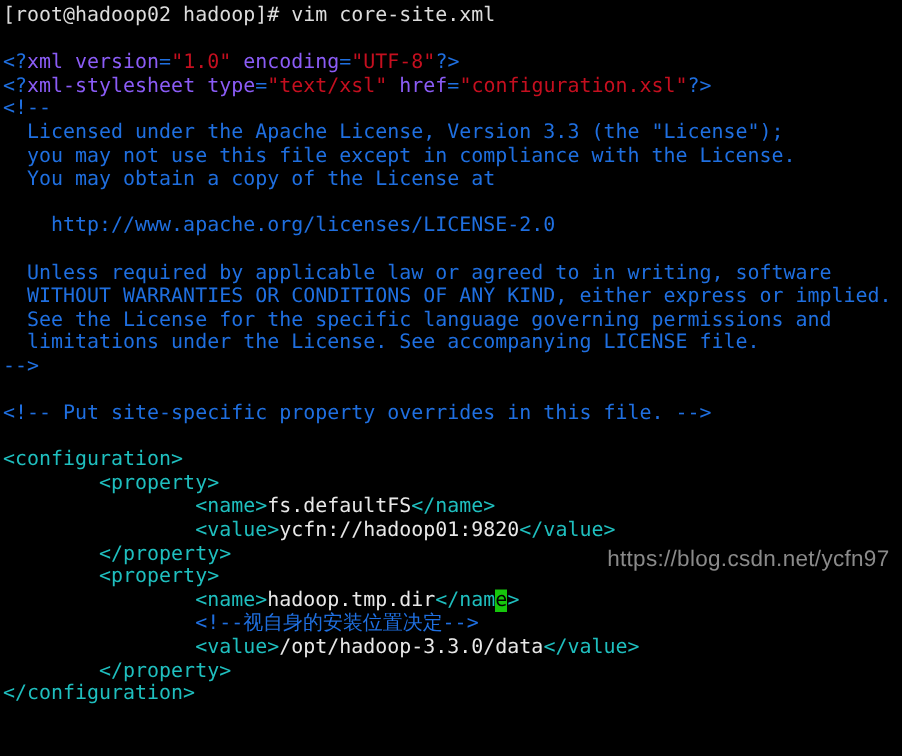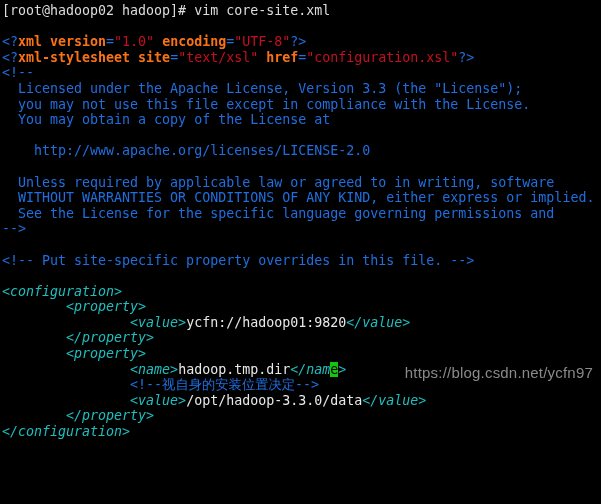--- a/index.html
+++ b/index.html
@@ -23,23 +23,23 @@
   }
   .line {
     font-size: 13.3px;
     line-height: 15.6px;
     white-space: pre;
     letter-spacing: 0px;
     height: 15.6px;
   }
   .c-prompt  { color: #dcdcdc; }
   .c-blue    { color: #1f6fe0; }
-  .c-green   { color: #f97316; font-weight: bold; }
+  .c-green   { color: #8b5cf6; }
   .c-red     { color: #c50f1f; }
-  .c-cyan    { color: #1fbfbf; font-style: italic; }
+  .c-cyan    { color: #1fbfbf; }
   .c-white   { color: #e8e8e8; }
   .cursor {
     background: #16c60c;
     color: #000000;
   }
   #watermark {
     position: absolute;
     right: 8px;
     bottom: 3px;
     color: #8a8a8a;
@@ -53,46 +53,48 @@
 <body>
 
 <div id="terminal">
 
   <div class="line"><span class="c-prompt">[root@hadoop02 hadoop]# vim core-site.xml</span></div>
 
   <div class="line"></div>
 
   <div class="line"><span class="c-blue">&lt;?</span><span class="c-green">xml version</span><span class="c-blue">=</span><span class="c-red">"1.0"</span><span class="c-green"> encoding</span><span class="c-blue">=</span><span class="c-red">"UTF-8"</span><span class="c-blue">?&gt;</span></div>
 
-  <div class="line"><span class="c-blue">&lt;?</span><span class="c-green">xml-stylesheet site</span><span class="c-blue">=</span><span class="c-red">"text/xsl"</span><span class="c-green"> href</span><span class="c-blue">=</span><span class="c-red">"configuration.xsl"</span><span class="c-blue">?&gt;</span></div>
+  <div class="line"><span class="c-blue">&lt;?</span><span class="c-green">xml-stylesheet type</span><span class="c-blue">=</span><span class="c-red">"text/xsl"</span><span class="c-green"> href</span><span class="c-blue">=</span><span class="c-red">"configuration.xsl"</span><span class="c-blue">?&gt;</span></div>
 
   <div class="line"><span class="c-blue">&lt;!--</span></div>
 
   <div class="line"><span class="c-blue">  Licensed under the Apache License, Version 3.3 (the "License");</span></div>
   <div class="line"><span class="c-blue">  you may not use this file except in compliance with the License.</span></div>
   <div class="line"><span class="c-blue">  You may obtain a copy of the License at</span></div>
   <div class="line"><span class="c-blue"></span></div>
   <div class="line"><span class="c-blue">    http://www.apache.org/licenses/LICENSE-2.0</span></div>
   <div class="line"><span class="c-blue"></span></div>
   <div class="line"><span class="c-blue">  Unless required by applicable law or agreed to in writing, software</span></div>
   <div class="line"><span class="c-blue">  WITHOUT WARRANTIES OR CONDITIONS OF ANY KIND, either express or implied.</span></div>
   <div class="line"><span class="c-blue">  See the License for the specific language governing permissions and</span></div>
+  <div class="line"><span class="c-blue">  limitations under the License. See accompanying LICENSE file.</span></div>
 
   <div class="line"><span class="c-blue">--&gt;</span></div>
 
   <div class="line"></div>
 
   <div class="line"><span class="c-blue">&lt;!-- Put site-specific property overrides in this file. --&gt;</span></div>
 
   <div class="line"></div>
 
   <div class="line"><span class="c-cyan">&lt;configuration&gt;</span></div>
 
   <div class="line"><span class="c-cyan">        &lt;property&gt;</span></div>
 
+  <div class="line"><span class="c-cyan">                &lt;name&gt;</span><span class="c-white">fs.defaultFS</span><span class="c-cyan">&lt;/name&gt;</span></div>
 
   <div class="line"><span class="c-cyan">                &lt;value&gt;</span><span class="c-white">ycfn://hadoop01:9820</span><span class="c-cyan">&lt;/value&gt;</span></div>
 
   <div class="line"><span class="c-cyan">        &lt;/property&gt;</span></div>
 
   <div class="line"><span class="c-cyan">        &lt;property&gt;</span></div>
 
   <div class="line"><span class="c-cyan">                &lt;name&gt;</span><span class="c-white">hadoop.tmp.dir</span><span class="c-cyan">&lt;/nam</span><span class="cursor">e</span><span class="c-cyan">&gt;</span></div>
 
   <div class="line"><span class="c-blue">                &lt;!--视自身的安装位置决定--&gt;</span></div>

